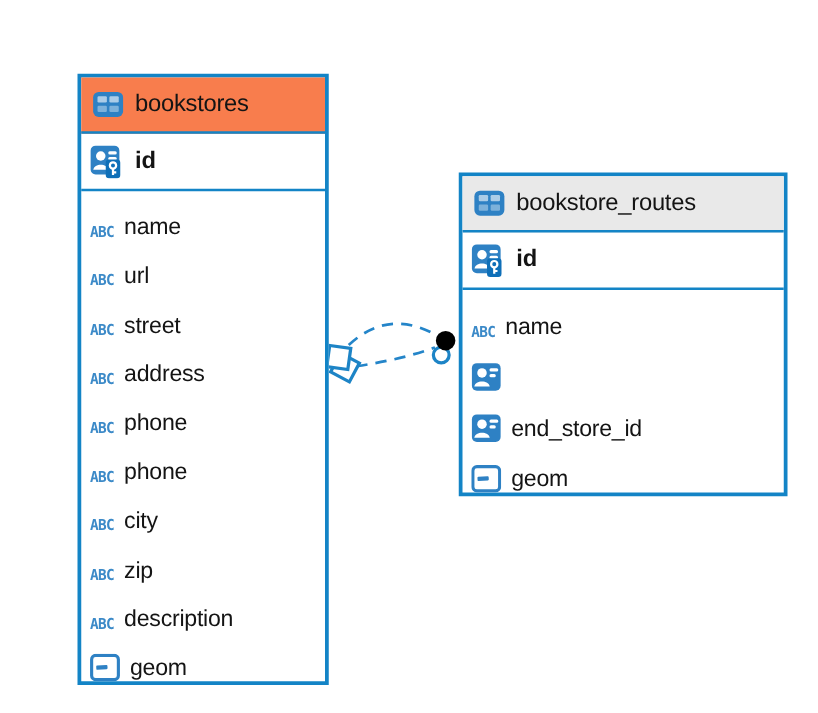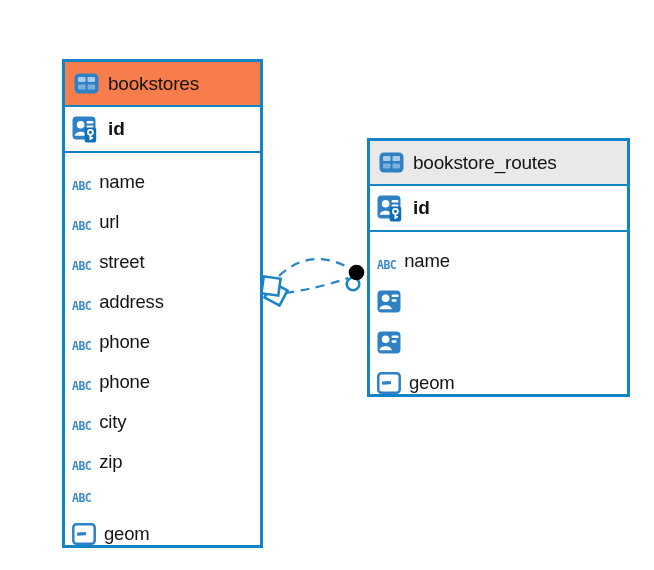--- a/index.html
+++ b/index.html
@@ -114,20 +114,21 @@
     <div class="row">
       <span class="abc">ABC</span>
       <span class="label">city</span>
     </div>
     <div class="row">
       <span class="abc">ABC</span>
       <span class="label">zip</span>
     </div>
     <div class="row">
       <span class="abc">ABC</span>
+      <span class="label">description</span>
     </div>
     <div class="row">
       <span class="icon-box">
         <svg width="24" height="22" viewBox="0 0 24 22">
           <rect x="1.3" y="1.3" width="21.4" height="19.4" rx="3.2" fill="#fff" stroke="#2E81C4" stroke-width="2.5"></rect>
           <rect x="5" y="9.2" width="9" height="3.4" rx="0.8" fill="#2E81C4" transform="rotate(-4 9.5 10.9)"></rect>
         </svg>
       </span>
       <span class="label">geom</span>
     </div>
@@ -181,20 +182,21 @@
     <div class="row">
       <span class="icon-box">
         <svg width="24" height="23" viewBox="0 0 24 23">
           <rect x="0.5" y="0.5" width="23" height="22" rx="4" fill="#2E81C4"></rect>
           <circle cx="8.6" cy="8.3" r="3.8" fill="#fff"></circle>
           <path d="M2.4,19.2 C3.2,13.8 14,13.8 14.8,19.2 Z" fill="#fff"></path>
           <rect x="14.6" y="4.6" width="7" height="2.5" rx="1.2" fill="#fff"></rect>
           <rect x="14.6" y="9.2" width="5" height="2.5" rx="1.2" fill="#fff"></rect>
         </svg>
       </span>
+      <span class="label">end_store_id</span>
     </div>
     <div class="row">
       <span class="icon-box">
         <svg width="24" height="22" viewBox="0 0 24 22">
           <rect x="1.3" y="1.3" width="21.4" height="19.4" rx="3.2" fill="#fff" stroke="#2E81C4" stroke-width="2.5"></rect>
           <rect x="5" y="9.2" width="9" height="3.4" rx="0.8" fill="#2E81C4" transform="rotate(-4 9.5 10.9)"></rect>
         </svg>
       </span>
       <span class="label">geom</span>
     </div>

